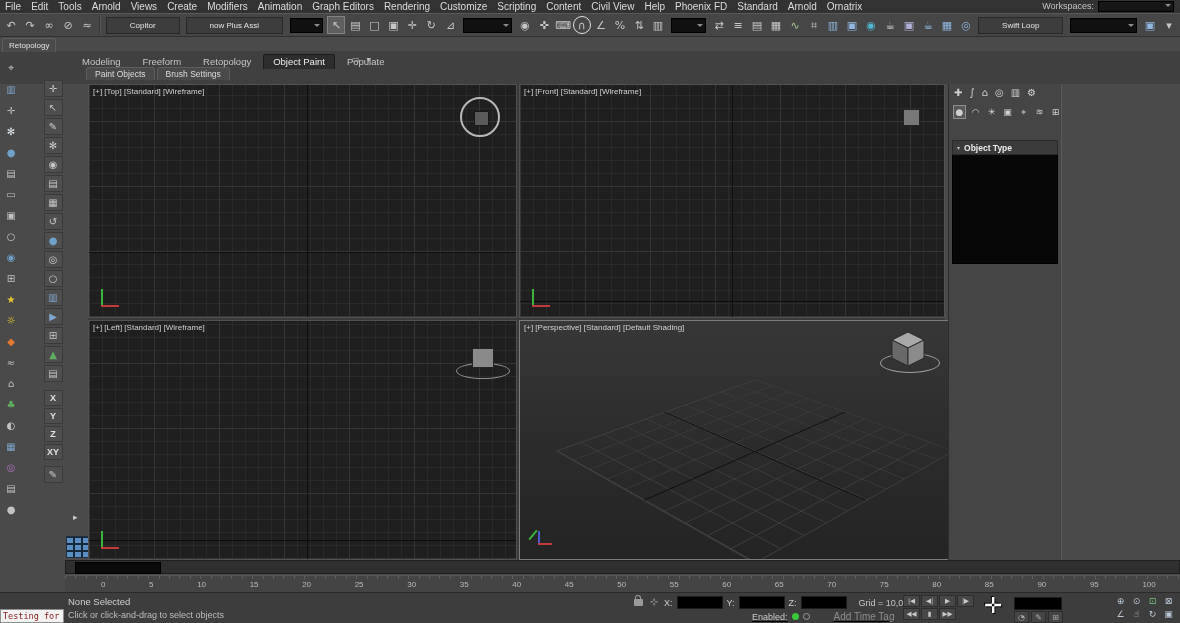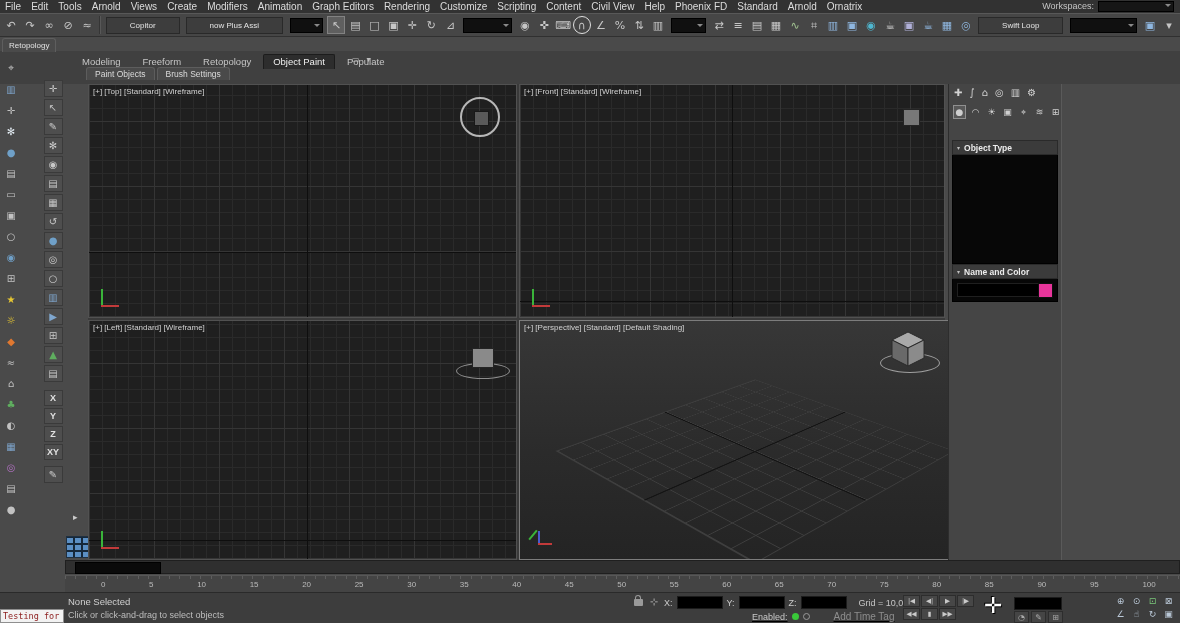--- a/index.html
+++ b/index.html
@@ -416,30 +416,20 @@
         <div class="cmd-cat icon">≋</div>
         <div class="cmd-cat icon">⊞</div>
       </div>
     <div class="rollout" id="rollout-objtype">
       <div class="rollout-header">
         <span class="tri icon">▾</span>
         <span>Object Type</span>
       </div>
       <div class="rollout-body"></div>
     </div>
-    <div class="rollout" id="rollout-namecolor">
-      <div class="rollout-header">
-        <span class="tri icon">▾</span>
-        <span>Name and Color</span>
-      </div>
-      <div class="rollout-body">
-        <div class="name-field"></div>
-        <div class="color-swatch" style="background-color: rgb(232, 53, 155);"></div>
-      </div>
-    </div>
   </div>
 
   <div id="time-slider">
     <div class="ts-handle"></div>
   </div>
   <div id="ruler">
 
   <span class="ruler-num">0</span>
       <span class="ruler-num">5</span>
       <span class="ruler-num">10</span>

